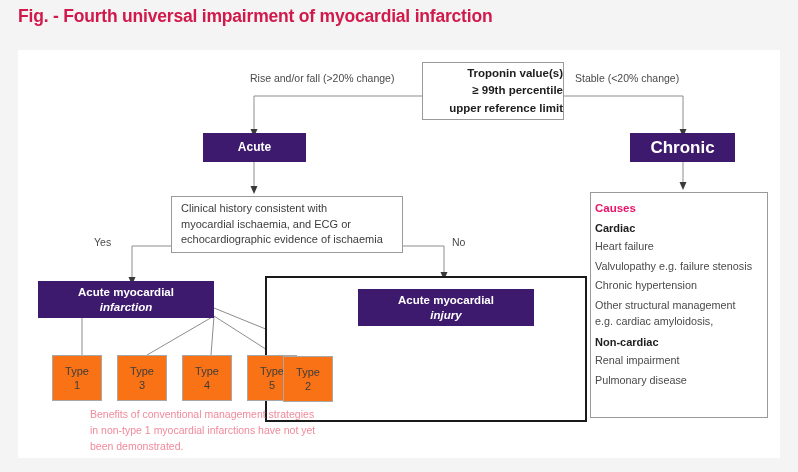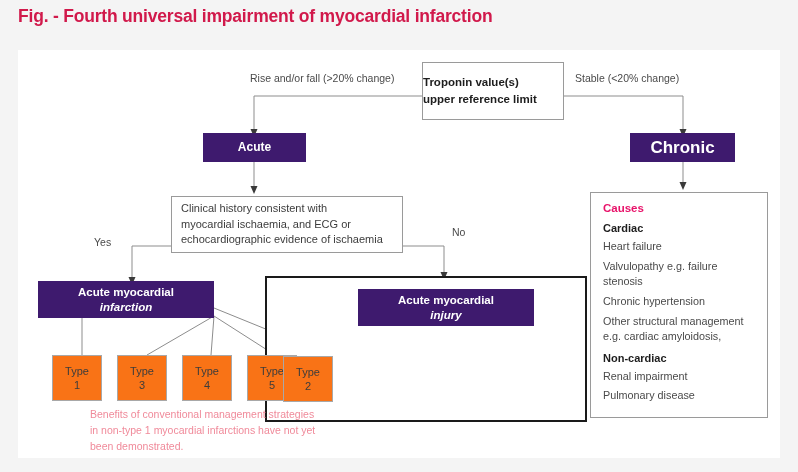--- a/index.html
+++ b/index.html
@@ -33,21 +33,21 @@
     text-align:center;
     line-height:1.25;
   }
   .purple .ital{font-style:italic;}
 
   .whitebox{
     background:#ffffff;border:1px solid #9a9a9a;
     color:#3c3c3c;
   }
   .troponin{
-    display:flex;align-items:flex-start;justify-content:center;
+    display:flex;align-items:flex-end;justify-content:center;
     flex-direction:column;text-align:center;
     font-weight:bold;font-size:11.5px;color:#1d1d1d;line-height:1.5;
   }
   .clinical{
     display:flex;align-items:center;
     font-size:11px;color:#3c3c3c;line-height:1.45;
     padding:22px 9px;
   }
   .typebox{
     display:flex;align-items:center;justify-content:center;
@@ -56,21 +56,21 @@
     background:#f97316;border:1px solid #a8a8a8;
   }
   .edgelabel{
     position:absolute;font-size:10.5px;color:#4a4a4a;white-space:nowrap;
   }
   #injury-container{
     position:absolute;border:2px solid #1a1a1a;background:#fff;
   }
   #causes-panel{
     position:absolute;border:1px solid #9a9a9a;background:#fff;
-    padding:9px 12px;box-sizing:border-box;
+    padding:9px 4px;box-sizing:border-box;
   }
   #causes-panel .c-head{
     color:#e8136a;font-weight:bold;font-size:11.5px;margin-bottom:8px;
   }
   #causes-panel .grp{
     color:#1d1d1d;font-weight:bold;font-size:11px;margin:7px 0 5px;
   }
   #causes-panel .itm{
     color:#4a4a4a;font-size:10.8px;line-height:1.45;margin-bottom:4px;
   }
@@ -110,20 +110,21 @@
       <path d="M196,266 L129,305"></path>
       <path d="M196,266 L193,305"></path>
       <path d="M196,266 L257,305"></path>
 
       <path d="M196,258 L314,306"></path>
     </g>
   </svg>
 
   <div class="node whitebox troponin" style="left:404px;top:12px;width:142px;height:58px;">
     <span>Troponin value(s)</span>
+    <span>≥ 99th percentile</span>
     <span>upper reference limit</span>
   </div>
 
   <div class="edgelabel" style="left:232px;top:22px;">Rise and/or fall (&gt;20% change)</div>
   <div class="edgelabel" style="left:557px;top:22px;">Stable (&lt;20% change)</div>
 
   <div class="node purple" style="left:185px;top:83px;width:103px;height:29px;font-size:12px;">
     <span>Acute</span>
   </div>
 
@@ -133,21 +134,21 @@
 
   <div class="node whitebox clinical" style="left:153px;top:146px;width:232px;height:57px;">
     <div>
       <div>Clinical history consistent with</div>
       <div>myocardial ischaemia, and ECG or</div>
       <div>echocardiographic evidence of ischaemia</div>
     </div>
   </div>
 
   <div class="edgelabel" style="left:76px;top:186px;">Yes</div>
-  <div class="edgelabel" style="left:434px;top:176px;">No</div>
+  <div class="edgelabel" style="left:434px;top:186px;">No</div>
 
   <div class="node purple" style="left:20px;top:231px;width:176px;height:37px;font-size:11.5px;">
     <span>Acute myocardial</span>
     <span class="ital">infarction</span>
   </div>
 
   <div id="injury-container" style="left:247px;top:226px;width:318px;height:142px;"></div>
 
   <div class="node purple" style="left:340px;top:239px;width:176px;height:37px;font-size:11.5px;">
     <span>Acute myocardial</span>

